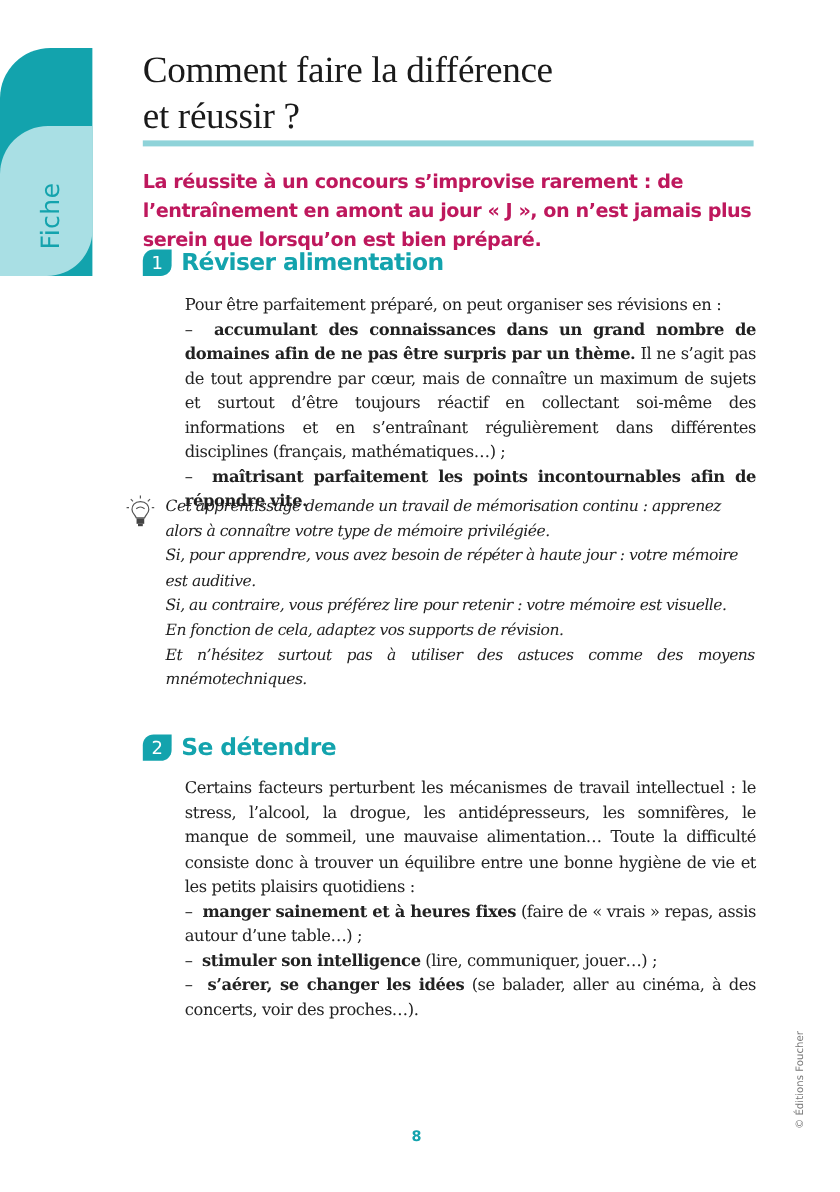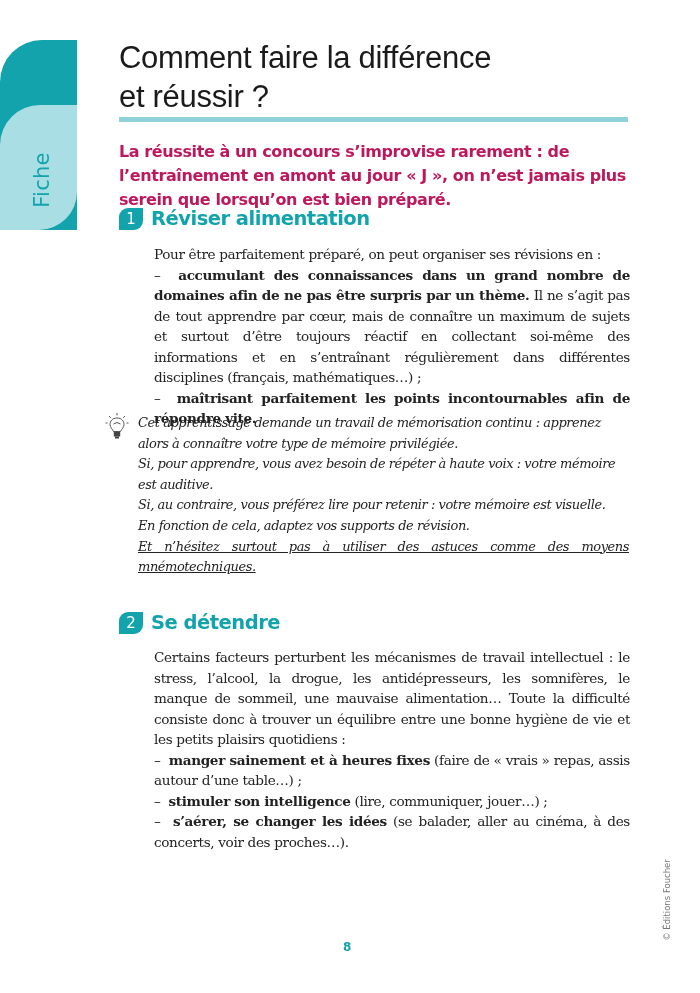--- a/index.html
+++ b/index.html
@@ -16,21 +16,21 @@
     background: #a9dfe4; border-top-left-radius: 40px; border-bottom-right-radius: 38px;
   }
   .tab-label {
     position: absolute; left: 22px; top: 150px; width: 40px; height: 60px;
     transform: rotate(-90deg); transform-origin: center;
     font-family: "DejaVu Sans", sans-serif; font-size: 21px; color: #13a3ad;
     display: flex; align-items: center; justify-content: center; letter-spacing: 0.3px;
   }
   .title {
     position: absolute; left: 119px; top: 38px; width: 520px;
-    font-family: Liberation Sans, sans-serif; font-weight: 400; font-size: 31px; line-height: 39px;
+    font-family: Liberation Serif, serif; font-weight: 400; font-size: 31px; line-height: 39px;
     color: #1a1a1a; letter-spacing: -0.3px; margin: 0;
   }
   .title-rule {
     position: absolute; left: 119px; top: 117px; width: 509px; height: 5px; background: #8fd3d9;
   }
   .intro {
     position: absolute; left: 119px; top: 140px; width: 515px;
     font-family: "DejaVu Sans", sans-serif; font-weight: bold; font-size: 16px; line-height: 24px;
     color: #be185d; letter-spacing: -0.4px;
   }
@@ -54,21 +54,21 @@
   }
   .body-text p { margin: 0; }
   .body-text b { font-weight: bold; }
   .tip-icon { position: absolute; left: 104px; top: 412px; width: 26px; height: 30px; }
   .tip-text {
     position: absolute; left: 138px; top: 413px; width: 491px;
     font-family: "DejaVu Serif", serif; font-style: italic; font-size: 13px; line-height: 20.6px; color: #222;
     letter-spacing: -0.45px;
   }
   .tip-text p { margin: 0; }
-  .tip-text .justify { text-align: justify; text-align-last: justify; text-decoration: underline; }
+  .tip-text .justify { text-align: justify; text-align-last: justify; }
   .page-num {
     position: absolute; left: 343px; top: 940px; font-family: "DejaVu Sans", sans-serif;
     font-size: 12px; font-weight: bold; color: #13a3ad;
   }
   .copyright {
     position: absolute; left: 604px; top: 893px; width: 130px; height: 14px;
     transform: rotate(-90deg); transform-origin: center;
     font-family: "DejaVu Sans", sans-serif; font-size: 8.5px; color: #777; text-align: center;
     white-space: nowrap;
   }
@@ -112,21 +112,21 @@
     <line x1="21" y1="4" x2="19.2" y2="5.8"></line>
     <line x1="1.5" y1="11" x2="3.5" y2="11"></line>
     <line x1="22.5" y1="11" x2="24.5" y2="11"></line>
   </g>
   <rect x="9.8" y="20" width="6.4" height="4.5" fill="#444"></rect>
   <rect x="11" y="24.5" width="4" height="2" fill="#444"></rect>
 </svg>
 
 <div class="tip-text">
   <p>Cet apprentissage demande un travail de mémorisation continu : apprenez alors à connaître votre type de mémoire privilégiée.</p>
-  <p>Si, pour apprendre, vous avez besoin de répéter à haute voix : votre mémoire est auditive.</p>
+  <p>Si, pour apprendre, vous avez besoin de répéter à haute jour : votre mémoire est auditive.</p>
   <p>Si, au contraire, vous préférez lire pour retenir : votre mémoire est visuelle.</p>
   <p>En fonction de cela, adaptez vos supports de révision.</p>
   <p class="justify">Et n’hésitez surtout pas à utiliser des astuces comme des moyens mnémotechniques.</p>
 </div>
 
 <div class="section-head" style="top:611px;">
   <div class="num-badge">2</div>
   <div class="section-title">Se détendre</div>
 </div>
 

